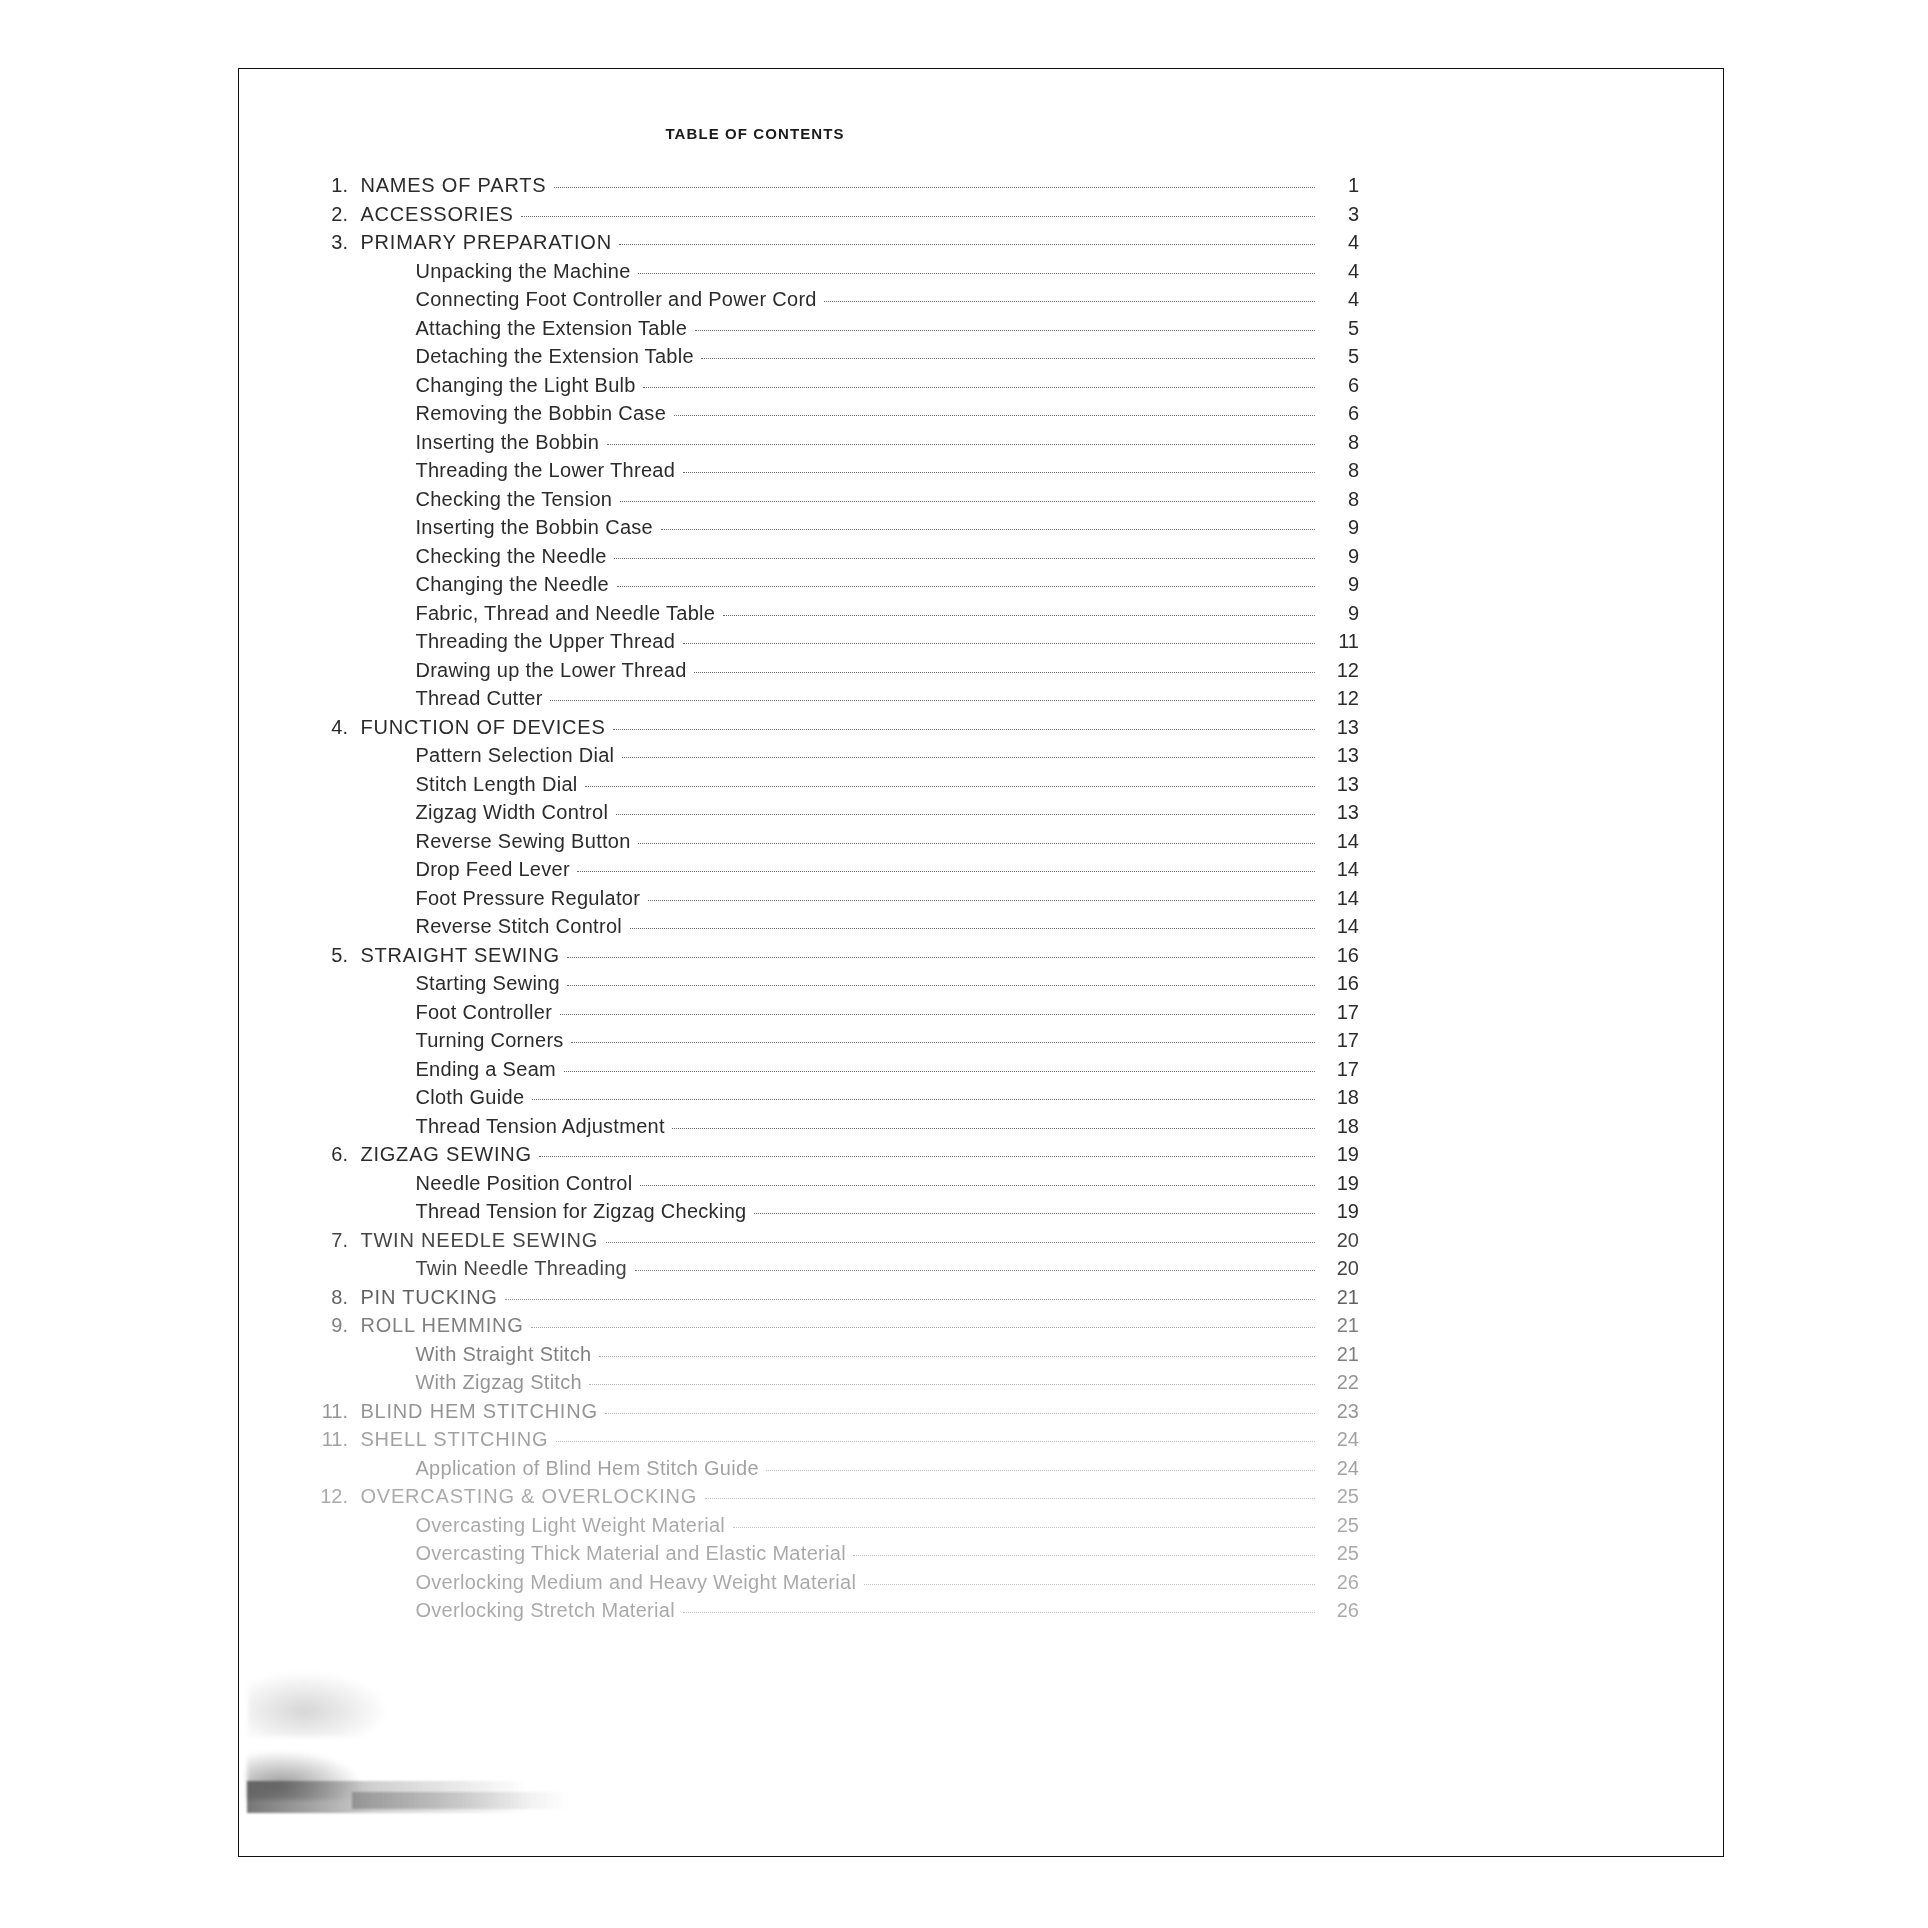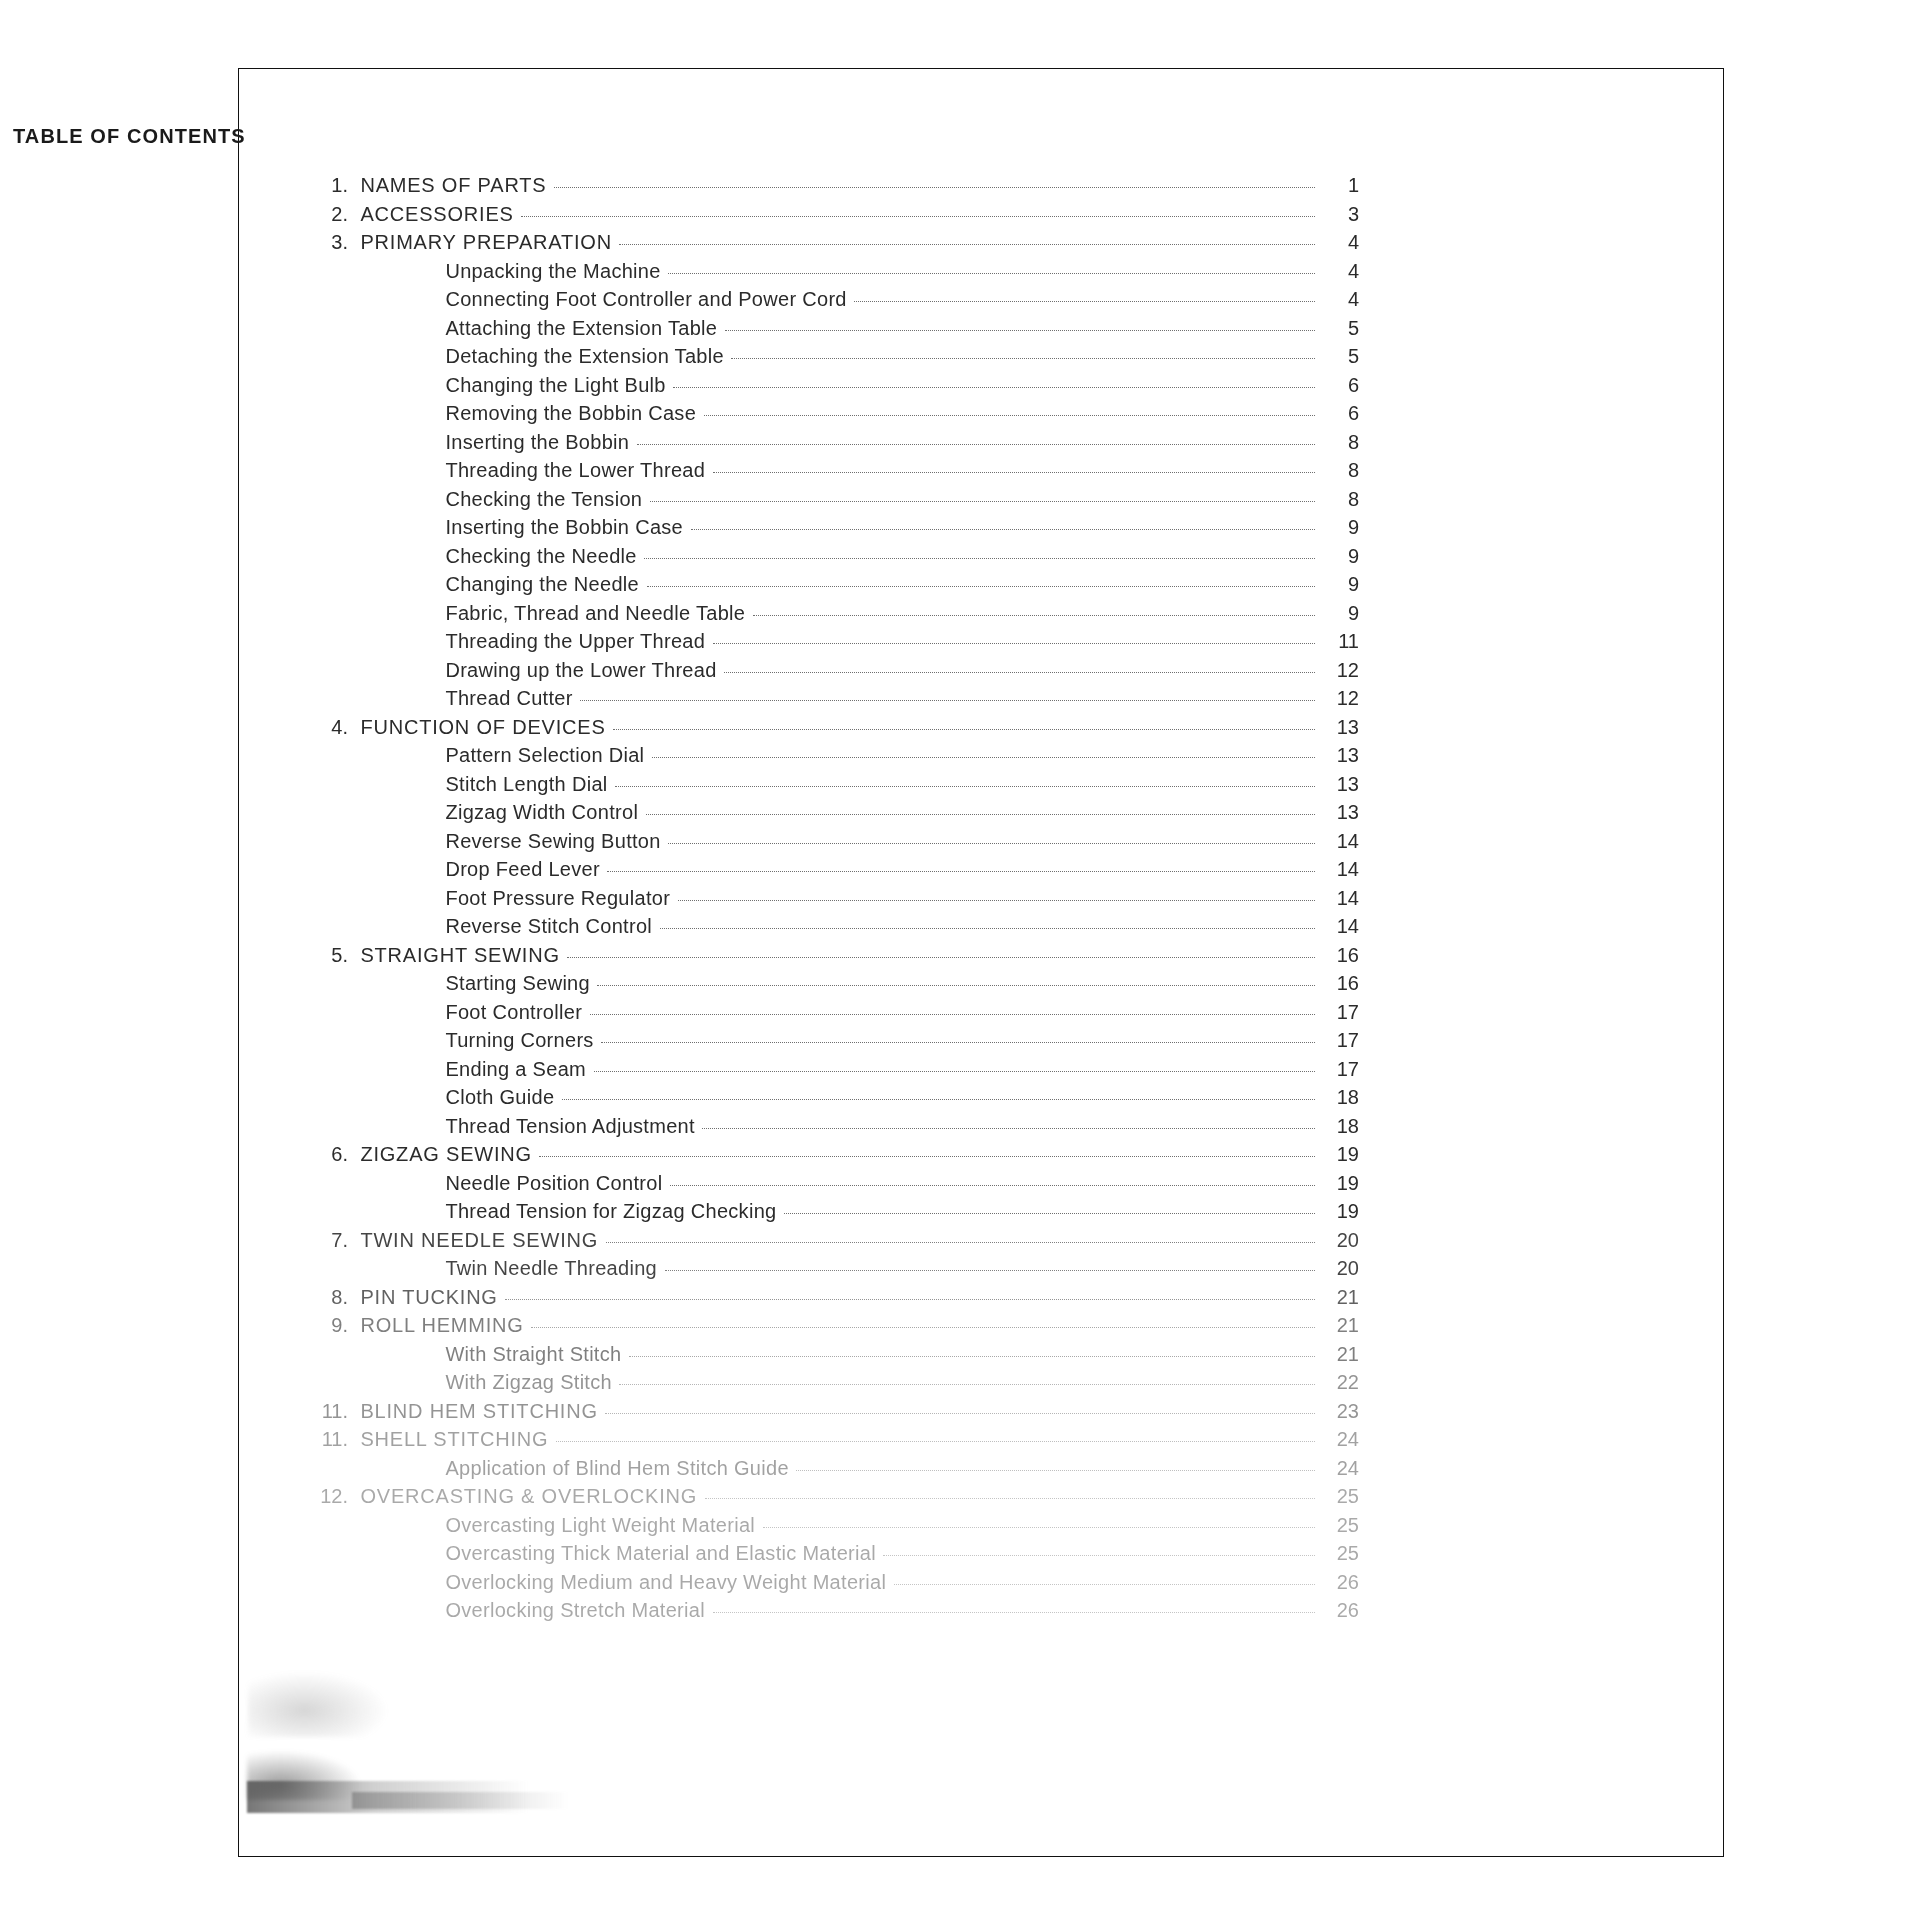--- a/index.html
+++ b/index.html
@@ -29,21 +29,22 @@
     height: 1789px;
     border: 1.9px solid #111111;
     background: #ffffff;
     box-sizing: border-box;
   }
   #toc-title {
     position: absolute;
     left: 0;
     top: 56px;
     width: 100%;
-    font-size: 20px;
+    text-align: center;
+    font-size: 15px;
     font-weight: bold;
     letter-spacing: 1.1px;
     color: #1a1a1a;
   }
   
   #toc-title span {
     display: inline-block;
     transform: translateX(-226px);
   }
   #toc-list {
@@ -68,21 +69,21 @@
     color: #2b2b2b;
   }
   .label {
     flex: 0 0 auto;
   }
   .lvl1 .label {
     margin-left: 3px;
     letter-spacing: 0.8px;
   }
   .lvl2 .label {
-    margin-left: 88px;
+    margin-left: 58px;
     letter-spacing: 0.3px;
   }
   .leader {
     flex: 1 1 auto;
     margin: 0 5.6px 0 7.5px;
     position: relative;
     top: -3.8px;
     border-bottom: 1.9px dotted #6f6f6f;
     min-width: 9.4px;
   }

